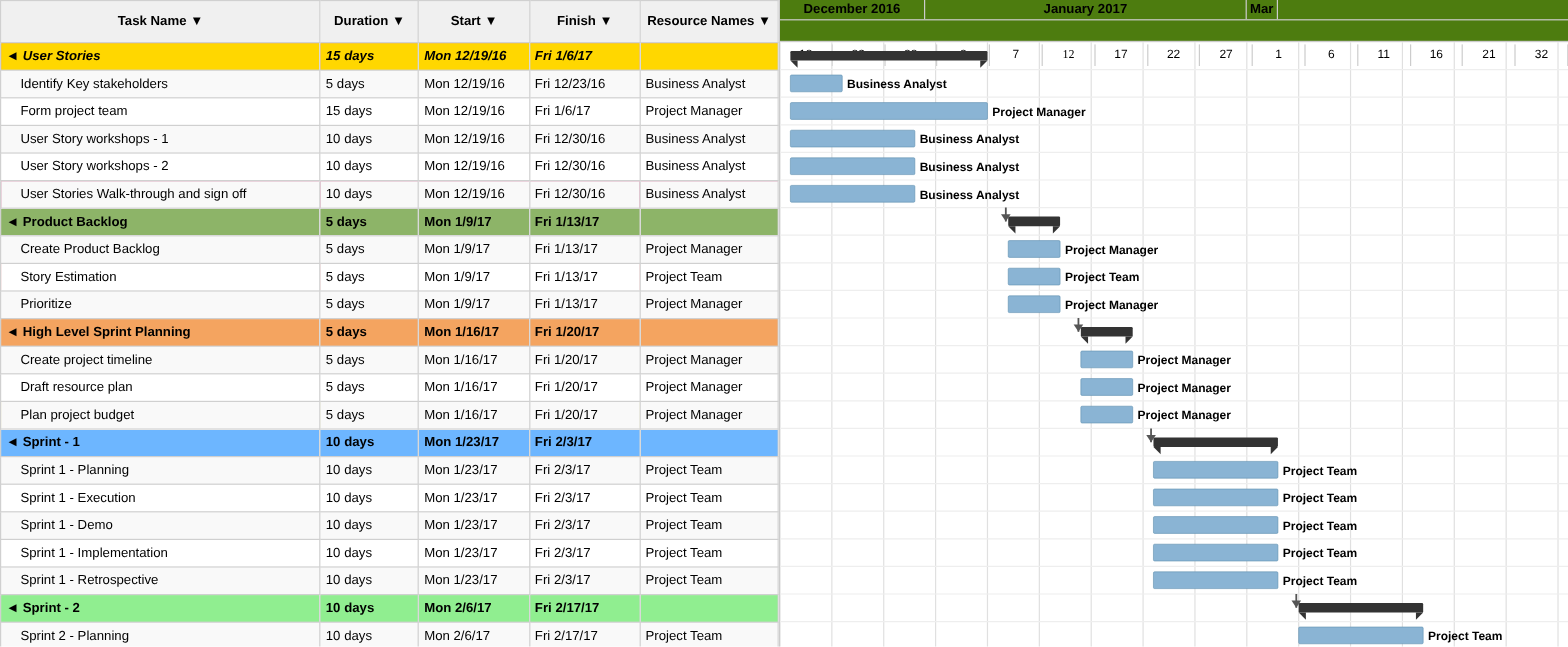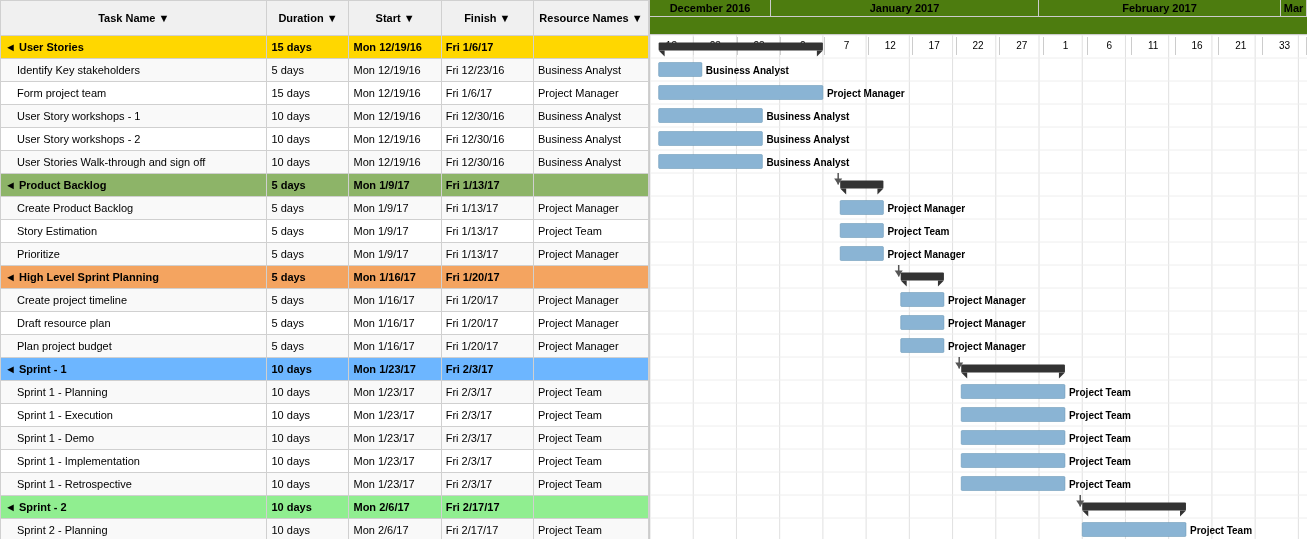--- a/index.html
+++ b/index.html
@@ -53,21 +53,21 @@
       <thead>
         <tr>
           <th class="col-task">Task Name ▼</th>
           <th class="col-duration">Duration ▼</th>
           <th class="col-start">Start ▼</th>
           <th class="col-finish">Finish ▼</th>
           <th class="col-resource">Resource Names ▼</th>
         </tr>
       </thead>
       <tbody id="task-tbody">
-      <tr class="row-summary-yellow" style="background: #f97316;">
+      <tr class="row-summary-yellow" style="background: #f97316; font-style: italic;">
             <td style="background: rgb(255, 215, 0); font-weight: bold;"><span style="font-weight:bold">◄ User Stories</span></td>
             <td style="background: rgb(255, 215, 0); font-weight: bold;">15 days</td>
             <td style="background: rgb(255, 215, 0); font-weight: bold;">Mon 12/19/16</td>
             <td style="background: rgb(255, 215, 0); font-weight: bold;">Fri 1/6/17</td>
             <td style="background: rgb(255, 215, 0);"></td>
           </tr>
           <tr class="row-detail" style="background: rgb(249, 249, 249);">
             <td><span style="padding-left:12px">Identify Key stakeholders</span></td>
             <td>5 days</td>
             <td>Mon 12/19/16</td>
@@ -216,39 +216,38 @@
           </tr>
         </tbody>
     </table>
   </div>
 
   <div class="gantt-chart">
     <div class="gantt-header">
       <div class="gantt-header-row1" id="month-row">
           <div class="month-label" style="width: 121.026px; min-width: 121.026px;">December 2016</div>
           <div class="month-label" style="width: 267.987px; min-width: 267.987px;">January 2017</div>
-          <div class="month-label" style="width: 242.053px; min-width: 242.053px;">February 2017</div>
           <div class="month-label" style="width: 25.9342px; min-width: 25.9342px;">Mar</div>
         </div>
       <div class="gantt-header-row2" id="day-row">
           <div class="day-label" style="width: 43.2237px; min-width: 43.2237px;">18</div>
           <div class="day-label" style="width: 43.2237px; min-width: 43.2237px;">23</div>
           <div class="day-label" style="width: 43.2237px; min-width: 43.2237px;">28</div>
           <div class="day-label" style="width: 43.2237px; min-width: 43.2237px;">2</div>
           <div class="day-label" style="width: 43.2237px; min-width: 43.2237px;">7</div>
-          <div class="day-label" style="width: 43.2237px; min-width: 43.2237px;">12</div>
+          <div class="day-label" style="width: 43.2237px; min-width: 43.2237px; font-family: Liberation Serif, serif;">12</div>
           <div class="day-label" style="width: 43.2237px; min-width: 43.2237px;">17</div>
           <div class="day-label" style="width: 43.2237px; min-width: 43.2237px;">22</div>
           <div class="day-label" style="width: 43.2237px; min-width: 43.2237px;">27</div>
           <div class="day-label" style="width: 43.2237px; min-width: 43.2237px;">1</div>
           <div class="day-label" style="width: 43.2237px; min-width: 43.2237px;">6</div>
           <div class="day-label" style="width: 43.2237px; min-width: 43.2237px;">11</div>
           <div class="day-label" style="width: 43.2237px; min-width: 43.2237px;">16</div>
           <div class="day-label" style="width: 43.2237px; min-width: 43.2237px;">21</div>
-          <div class="day-label" style="width: 43.2237px; min-width: 43.2237px;">33</div>
+          <div class="day-label" style="width: 43.2237px; min-width: 43.2237px;">32</div>
         </div>
     </div>
     <div class="gantt-body" id="gantt-body" style="height: 529px;">
       <svg class="gantt-svg" id="gantt-svg" viewBox="0 0 657 529">
           <line x1="0" y1="0" x2="0" y2="529" stroke="#e0e0e0" stroke-width="1"></line>
           <line x1="43.223684210526315" y1="0" x2="43.223684210526315" y2="529" stroke="#e0e0e0" stroke-width="1"></line>
           <line x1="86.44736842105263" y1="0" x2="86.44736842105263" y2="529" stroke="#e0e0e0" stroke-width="1"></line>
           <line x1="129.67105263157896" y1="0" x2="129.67105263157896" y2="529" stroke="#e0e0e0" stroke-width="1"></line>
           <line x1="172.89473684210526" y1="0" x2="172.89473684210526" y2="529" stroke="#e0e0e0" stroke-width="1"></line>
           <line x1="216.1184210526316" y1="0" x2="216.1184210526316" y2="529" stroke="#e0e0e0" stroke-width="1"></line>

